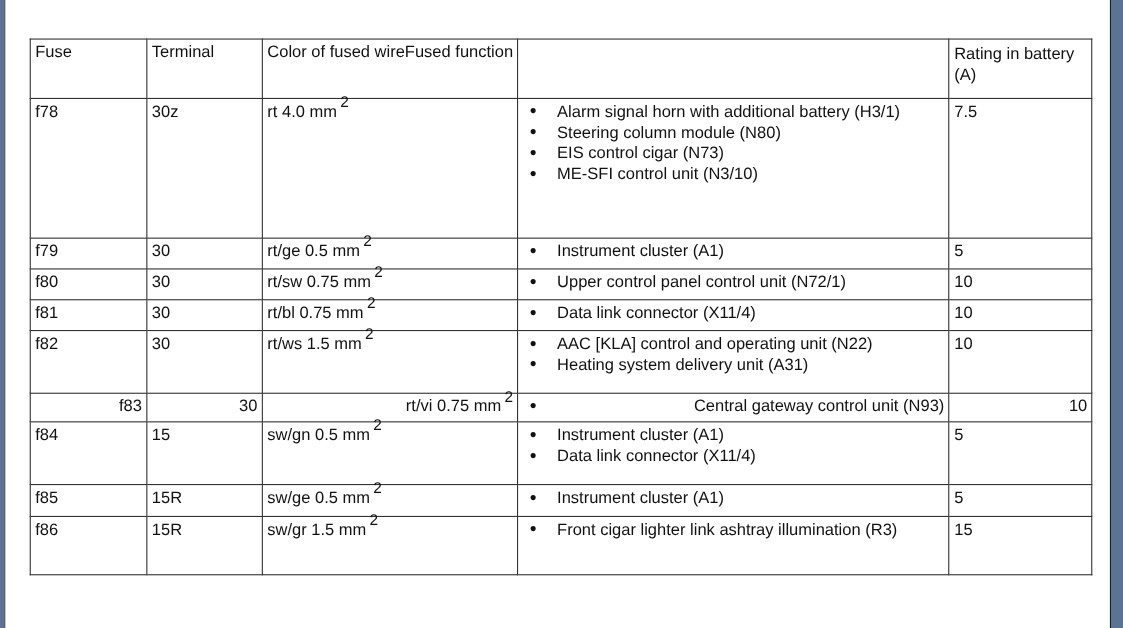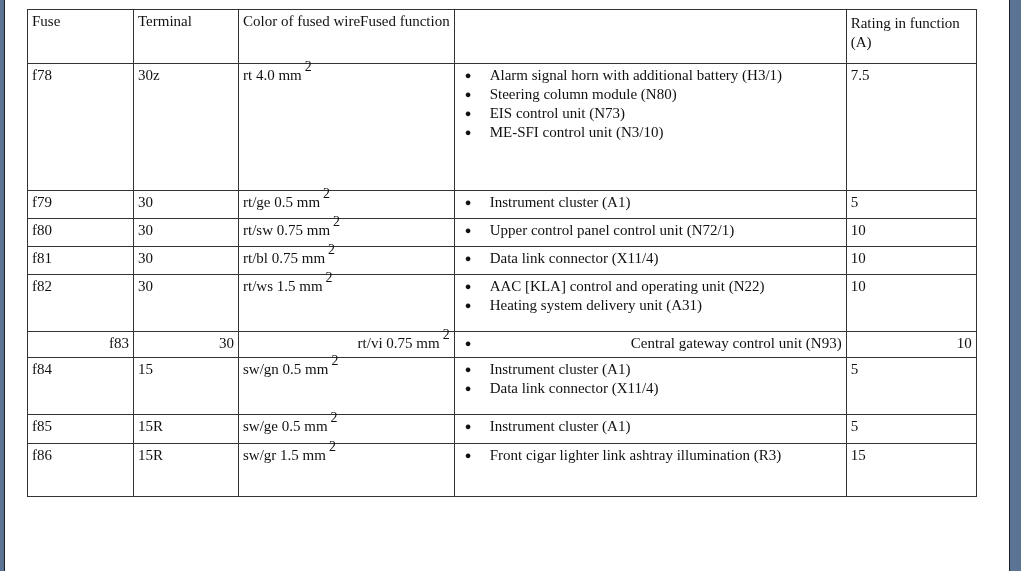--- a/index.html
+++ b/index.html
@@ -2,21 +2,21 @@
 <html><head>
 <meta charset="utf-8">
 <style>
   html, body { margin:0; padding:0; }
   body { width:1021px; height:571px; position:relative; overflow:hidden; background:#ffffff; font-family:"Liberation Sans", sans-serif; }
   .frame-left { position:absolute; left:0; top:0; width:4px; height:571px; background:#5c7494; }
   .frame-left-line { position:absolute; left:4px; top:0; width:1px; height:571px; background:#1a1f26; }
   .frame-right { position:absolute; left:1010px; top:0; width:11px; height:571px; background:#5c7494; }
   .frame-right-line { position:absolute; left:1009px; top:0; width:1px; height:571px; background:#1a1f26; }
   .page { position:absolute; left:5px; top:0; width:1004px; height:571px; background:#fff; }
-  table.fuse { position:absolute; left:27px; top:9px; border-collapse:collapse; font-size:15px; color:#111; table-layout:fixed;font-family:Liberation Serif, serif; }
+  table.fuse { position:absolute; left:27px; top:35px; border-collapse:collapse; font-size:15px; color:#111; table-layout:fixed; }
   table.fuse td { border:1px solid #333; vertical-align:top; padding:2px 4px 0 4px; line-height:19px; }
   .c1 { width:106px; } .c2 { width:105px; } .c3 { width:178px; } .c4 { width:392px; } .c5 { width:130px; }
   .sup { font-size:14px; position:relative; top:-9px; margin-left:3px; }
   ul.fn { list-style:none; margin:0; padding:0; }
   ul.fn li { position:relative; padding-left:31px; margin:0; }
   ul.fn li::before { content:"\25CF"; position:absolute; left:6px; top:0; font-size:11px; }
 </style>
 </head>
 <body>
 
@@ -33,33 +33,33 @@
       <col class="c3">
       <col class="c4">
       <col class="c5">
     </colgroup>
   <tbody>
       <tr style="height:54px">
     <td>Fuse</td>
     <td>Terminal</td>
     <td style="overflow:visible;white-space:nowrap;text-align:center;"><span>Color of fused wireFused function</span></td>
     <td></td>
-    <td style="padding-top:4px;">Rating in function (A)</td>
+    <td style="padding-top:4px;">Rating in battery (A)</td>
   </tr>
   </tbody>
     <tbody id="rows">
   <tr style="height: 127px;">
     <td><span class="f-fuse">f78</span></td>
     <td><span class="f-term">30z</span></td>
     <td><span class="f-wire">rt 4.0 mm</span><span class="sup f-sup">2</span></td>
     <td>
           <ul class="fn f-fns">
             <li>Alarm signal horn with additional battery (H3/1)</li>
             <li>Steering column module (N80)</li>
-            <li>EIS control unit (N73)</li>
+            <li>EIS control cigar (N73)</li>
             <li>ME-SFI control unit (N3/10)</li>
           </ul>
         </td>
     <td><span class="f-rate">7.5</span></td>
   </tr>
 
   <tr style="height: 28px;">
     <td><span class="f-fuse">f79</span></td>
     <td><span class="f-term">30</span></td>
     <td><span class="f-wire">rt/ge 0.5 mm</span><span class="sup f-sup">2</span></td>

